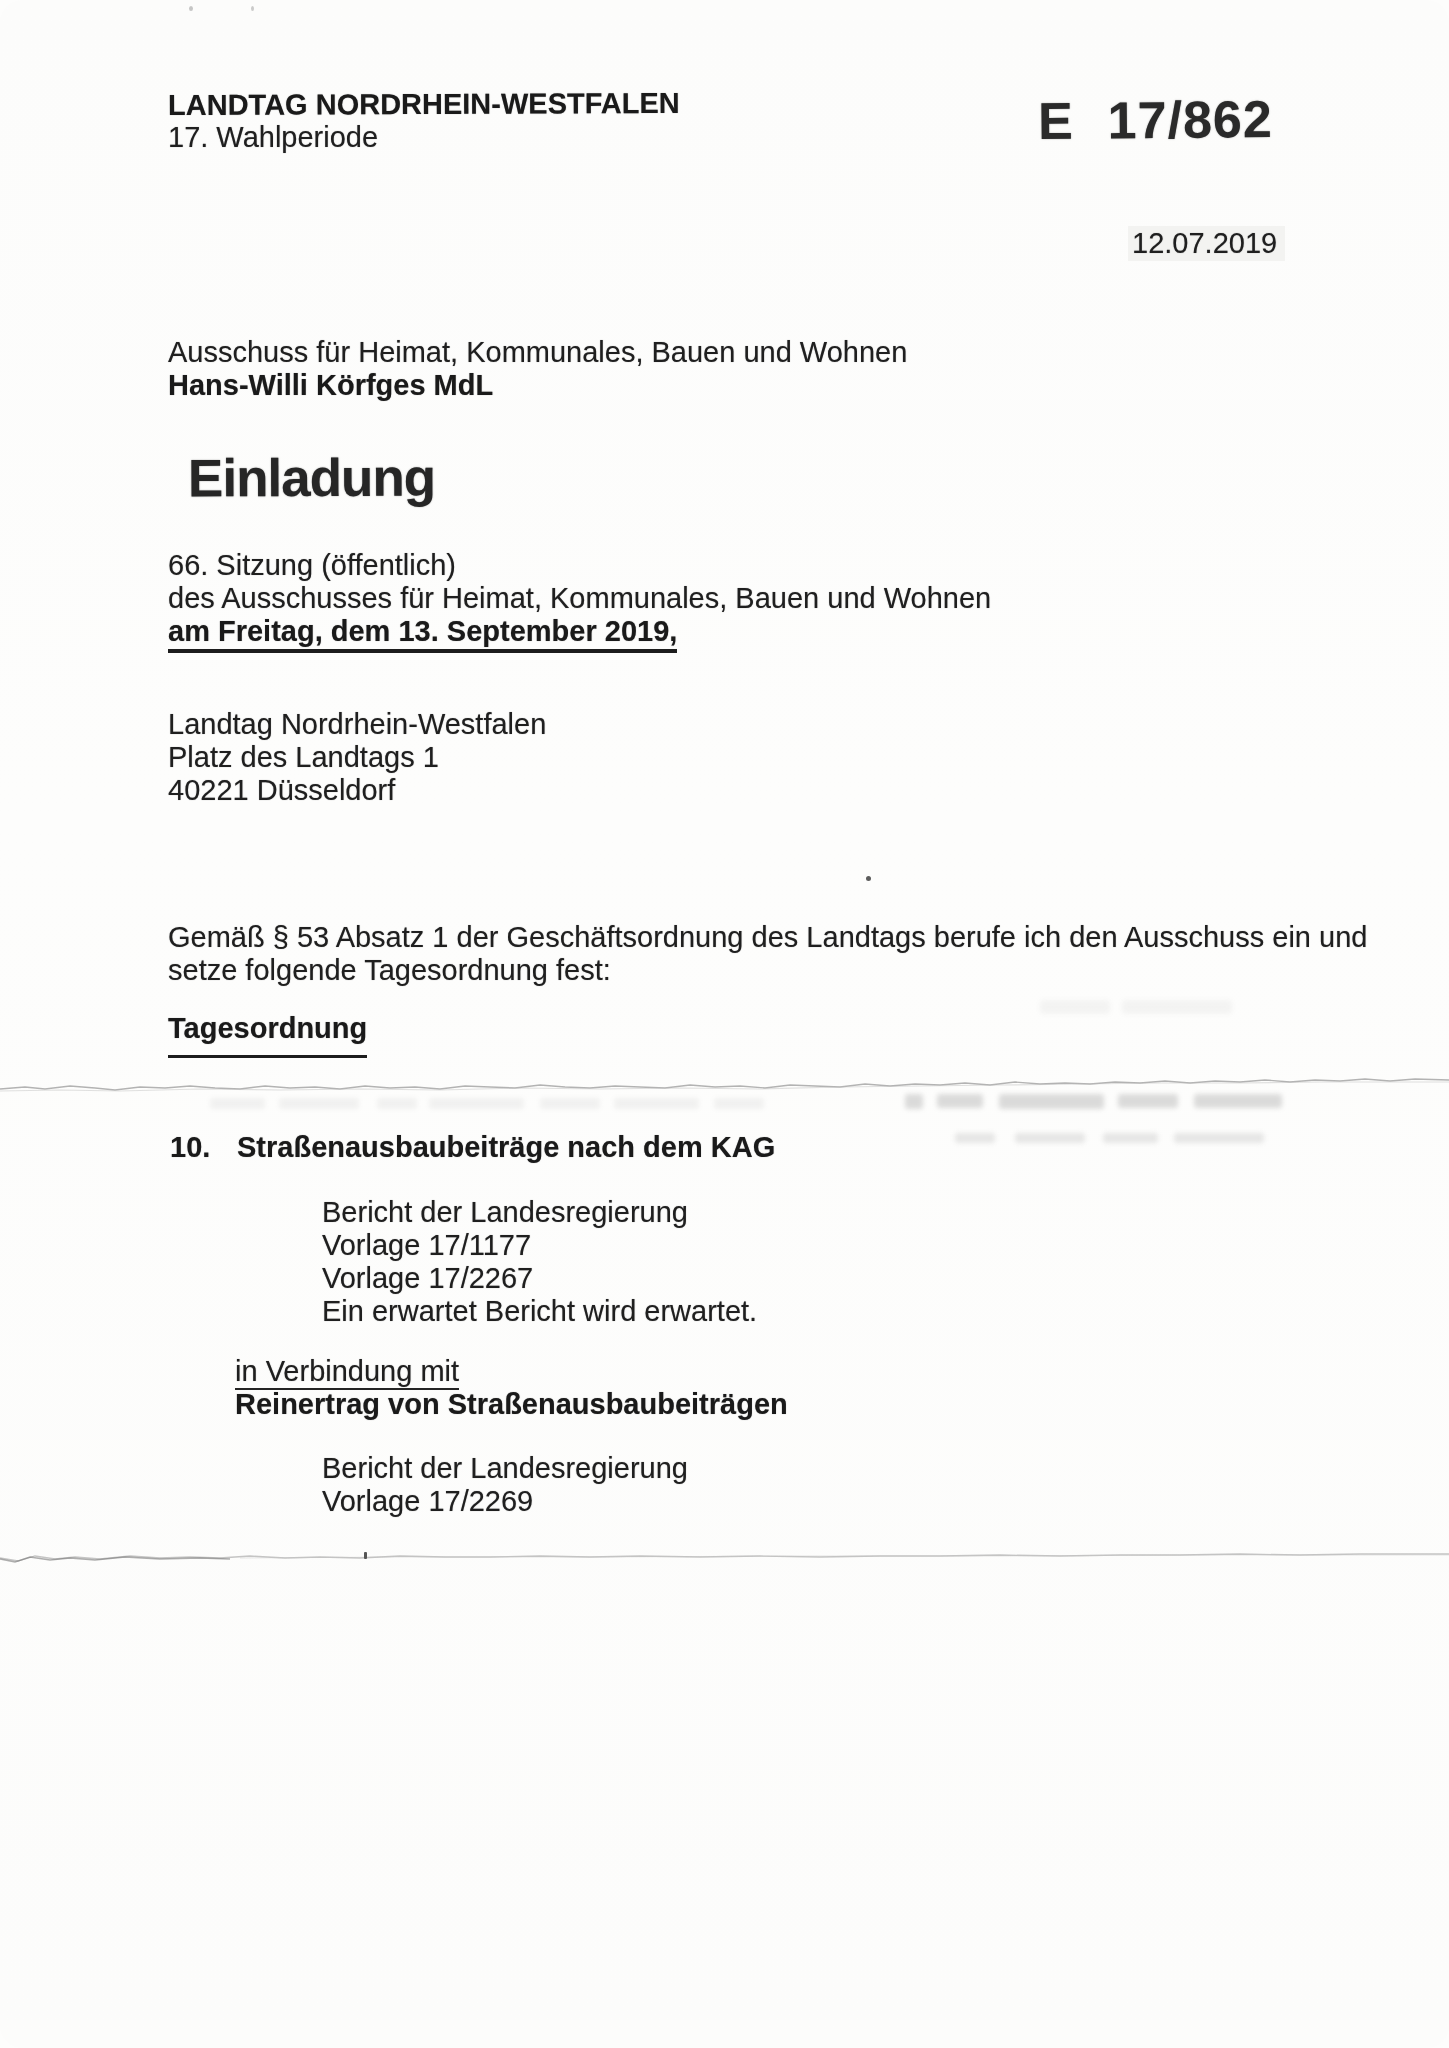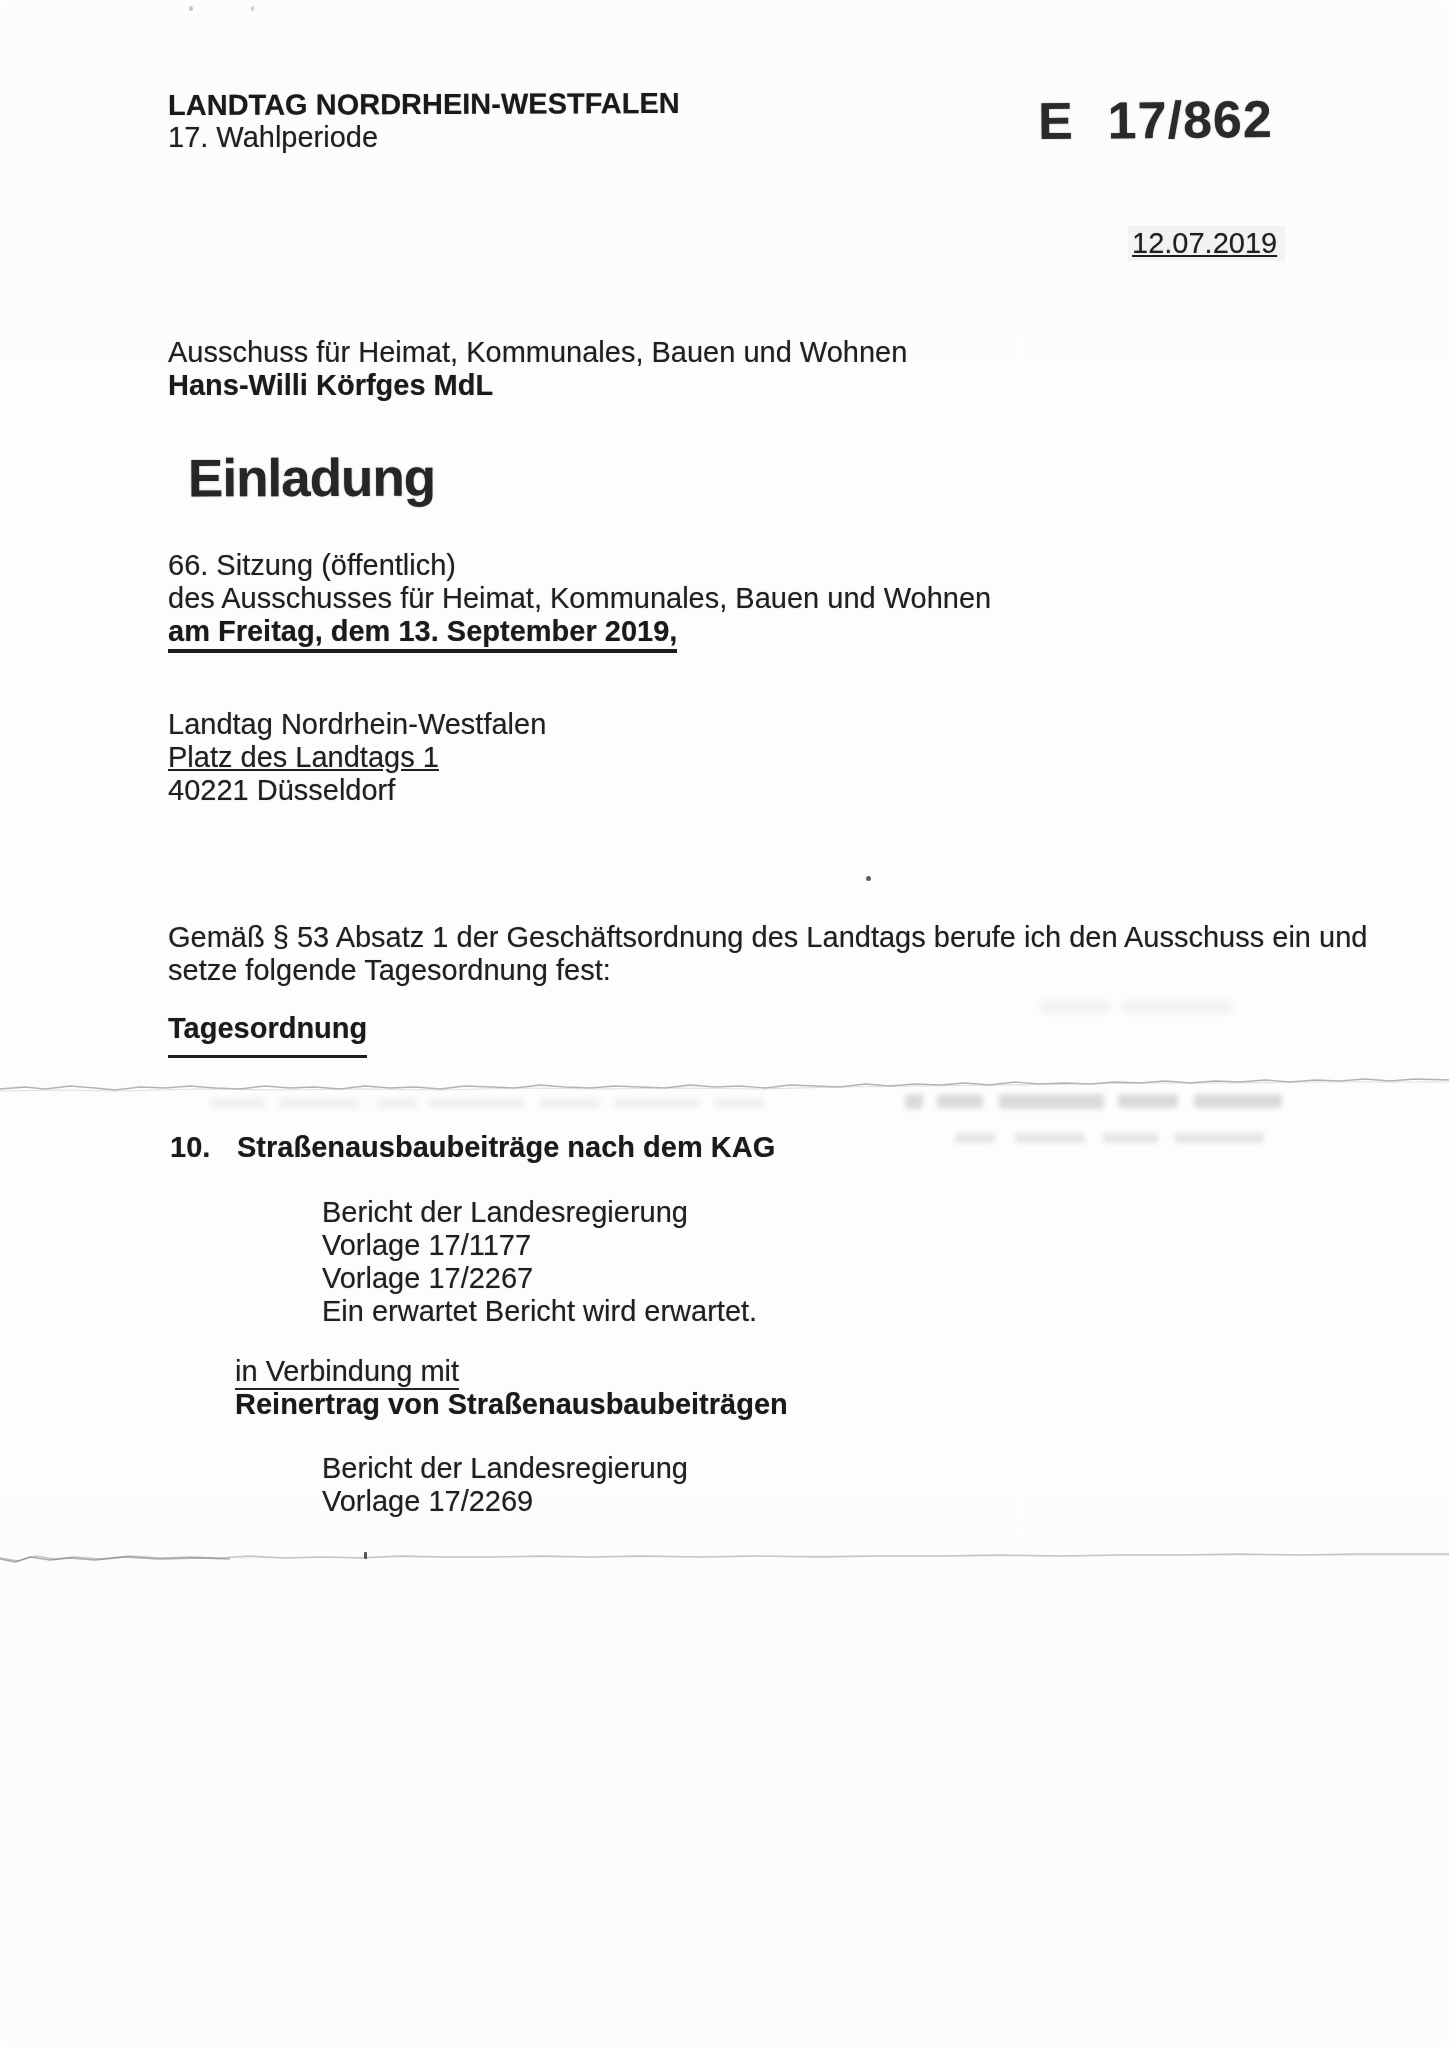--- a/index.html
+++ b/index.html
@@ -23,21 +23,21 @@
   .docnum{
     font-size:52px;line-height:56px;font-weight:bold;color:#2a2a2a;
     text-shadow:0 0 1.4px rgba(30,30,30,.5);
     transform:rotate(-.5deg);letter-spacing:1px;
   }
   .docnum .gap{display:inline-block;width:34px;}
   .org{transform:rotate(-.25deg);}
   .ub{border-bottom:4px solid #1d1d1d;padding-bottom:1px;display:inline-block;}
   .ub2{border-bottom:3.5px solid #1d1d1d;padding-bottom:10px;display:inline-block;}
   .uthin{border-bottom:2.5px solid #242424;padding-bottom:0;display:inline-block;}
-  .datebg{background:#f3f3f1;padding:1px 8px 2px 4px;text-decoration:underline;}
+  .datebg{background:#f3f3f1;padding:1px 8px 2px 4px;}
   
   .seam{position:absolute;left:0;width:1449px;pointer-events:none;}
   
   .ghost{position:absolute;filter:blur(2.4px);pointer-events:none;}
   .ghost span{display:inline-block;background:#8d8d8d;border-radius:3px;vertical-align:top;}
   .speck{position:absolute;background:#8f8f8f;border-radius:50%;pointer-events:none;}
 </style>
 </head>
 <body>
 
@@ -53,21 +53,21 @@
   <div class="t" style="left:168px;top:336px;">Ausschuss für Heimat, Kommunales, Bauen und Wohnen</div>
   <div class="t b" style="left:168px;top:369px;">Hans-Willi Körfges MdL</div>
 
   <div class="t title" style="left:167px;top:449px;margin-left:21px;">Einladung</div>
 
   <div class="t" style="left:168px;top:549px;">66. Sitzung (öffentlich)</div>
   <div class="t" style="left:168px;top:582px;">des Ausschusses für Heimat, Kommunales, Bauen und Wohnen</div>
   <div class="t b" style="left:168px;top:615px;"><span class="ub">am Freitag, dem 13. September 2019,</span></div>
 
   <div class="t" style="left:168px;top:708px;">Landtag Nordrhein-Westfalen</div>
-  <div class="t" style="left:168px;top:741px;text-decoration:underline;">Platz des Landtags 1</div>
+  <div class="t" style="left:168px;top:741px;">Platz des Landtags 1</div>
   <div class="t" style="left:168px;top:774px;">40221 Düsseldorf</div>
 
   <div class="speck" style="left:866px;top:876px;width:5px;height:5px;background:#5c5c5c;"></div>
 
   <div class="t" style="left:168px;top:921px;">Gemäß § 53 Absatz 1 der Geschäftsordnung des Landtags berufe ich den Ausschuss ein und</div>
   <div class="t" style="left:168px;top:954px;">setze folgende Tagesordnung fest:</div>
 
   <div class="t b" style="left:168px;top:1012px;"><span class="ub2">Tagesordnung</span></div>
 
   <div class="ghost" style="left:1040px;top:1000px;opacity:.08;">

